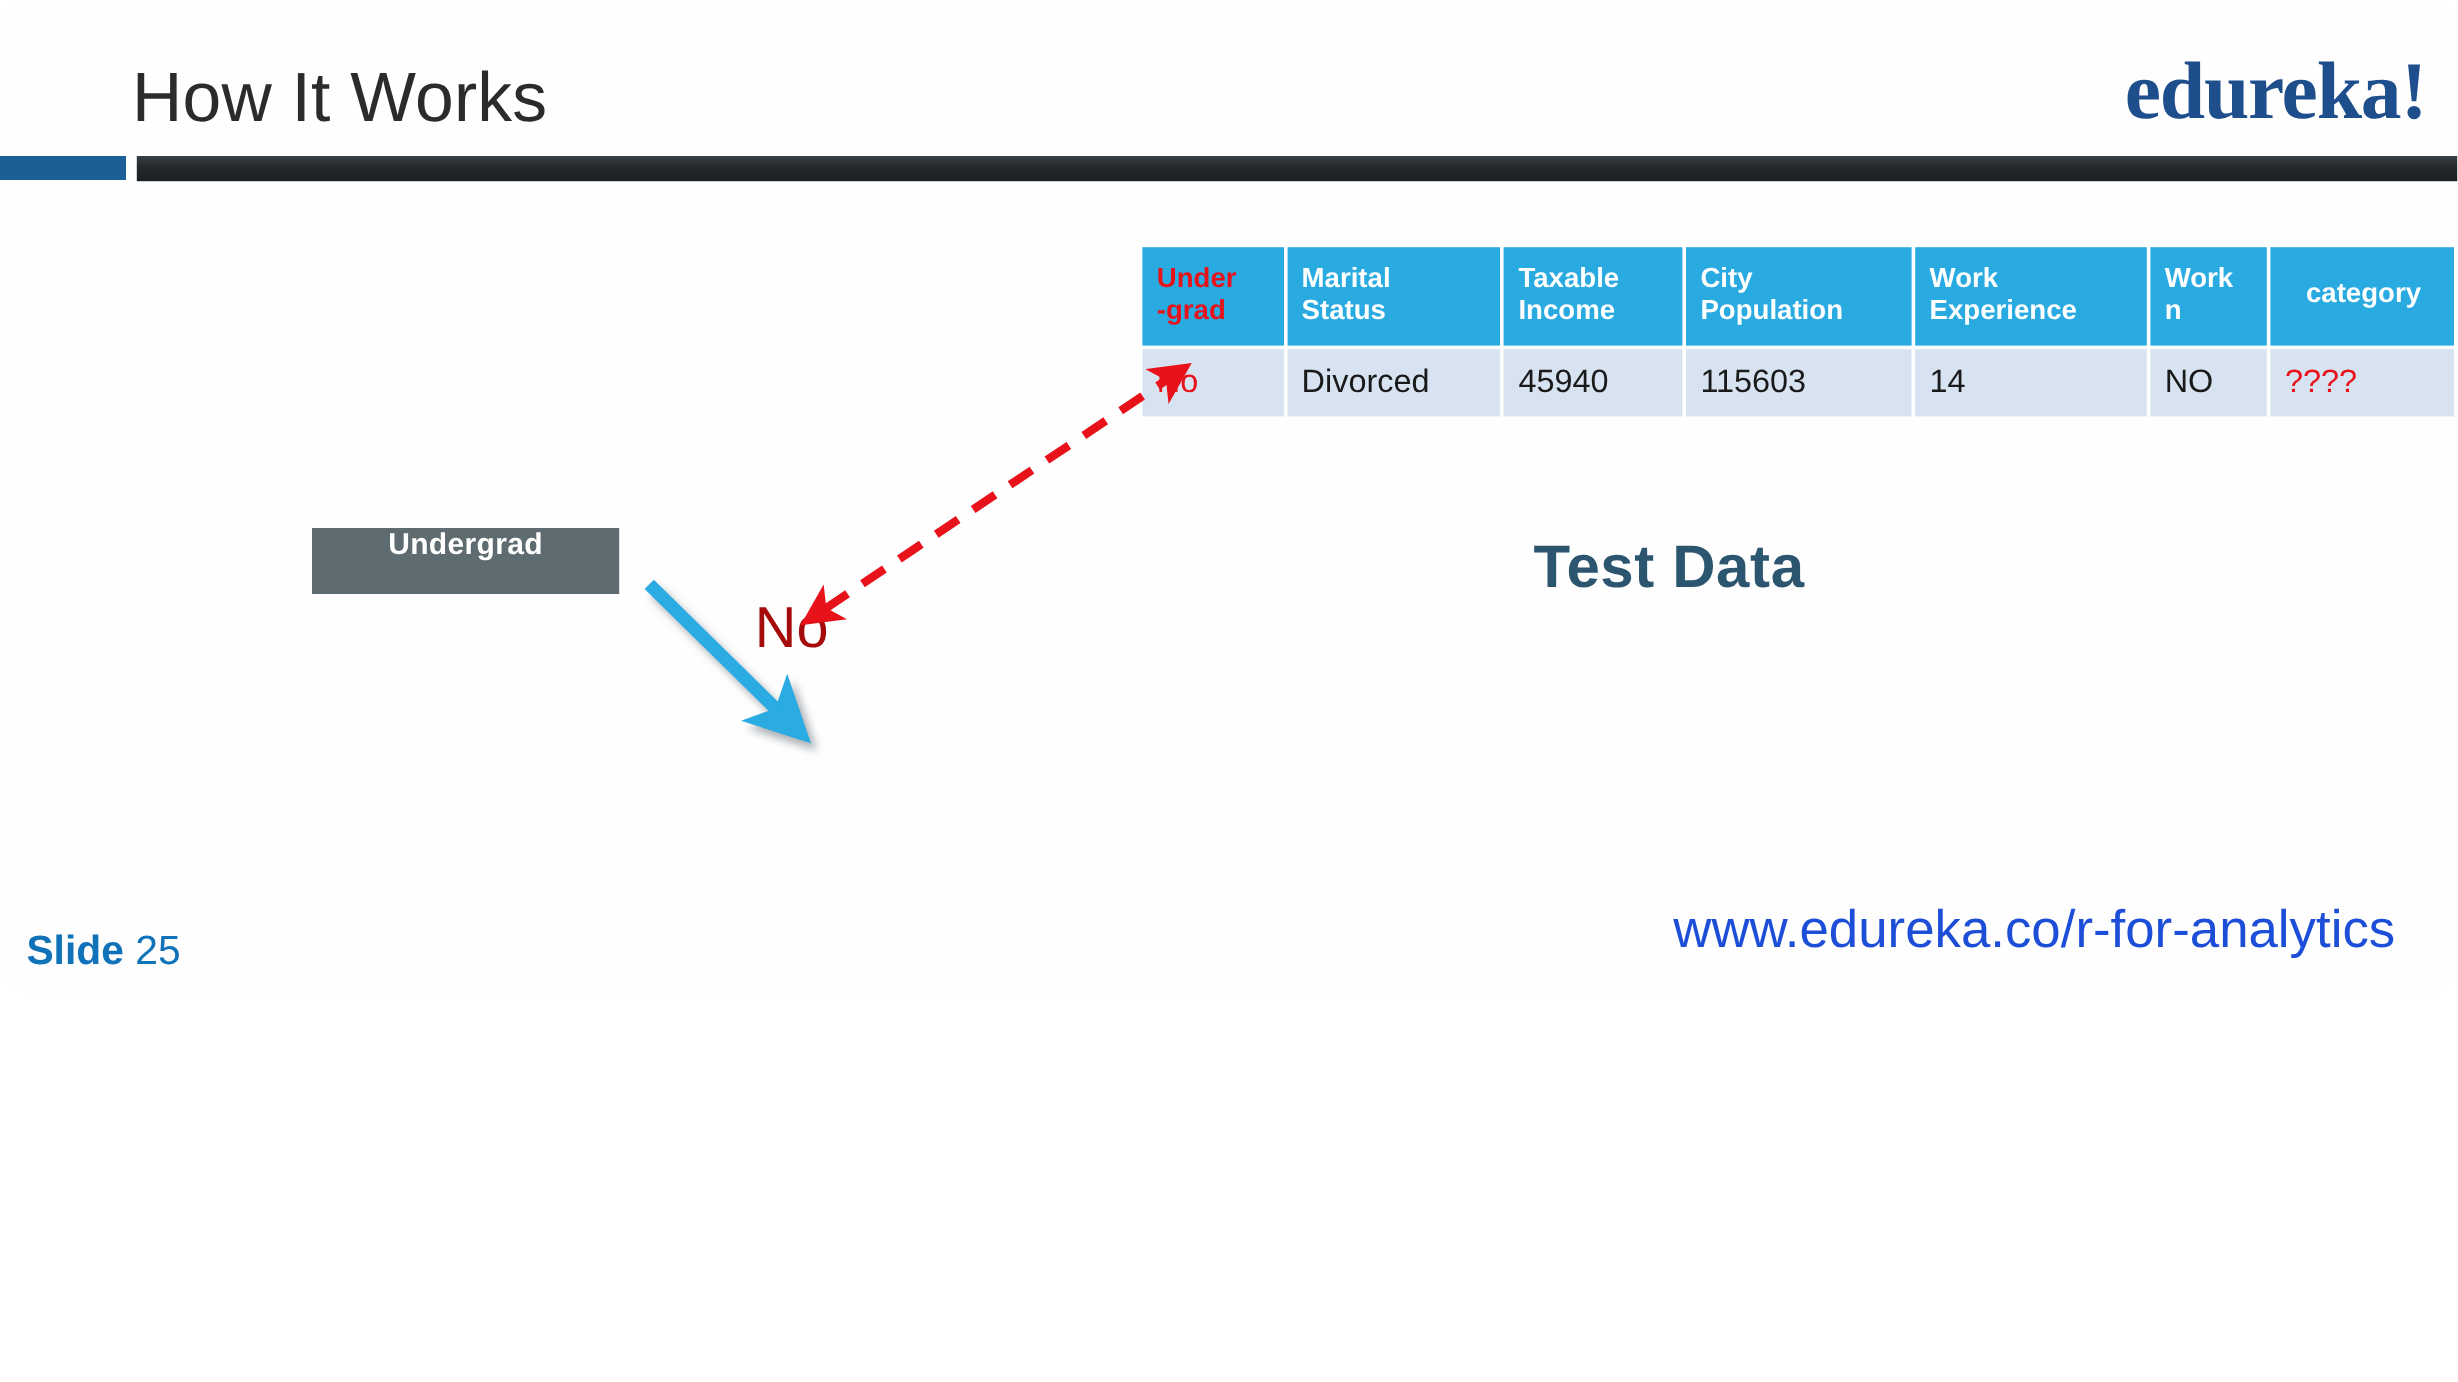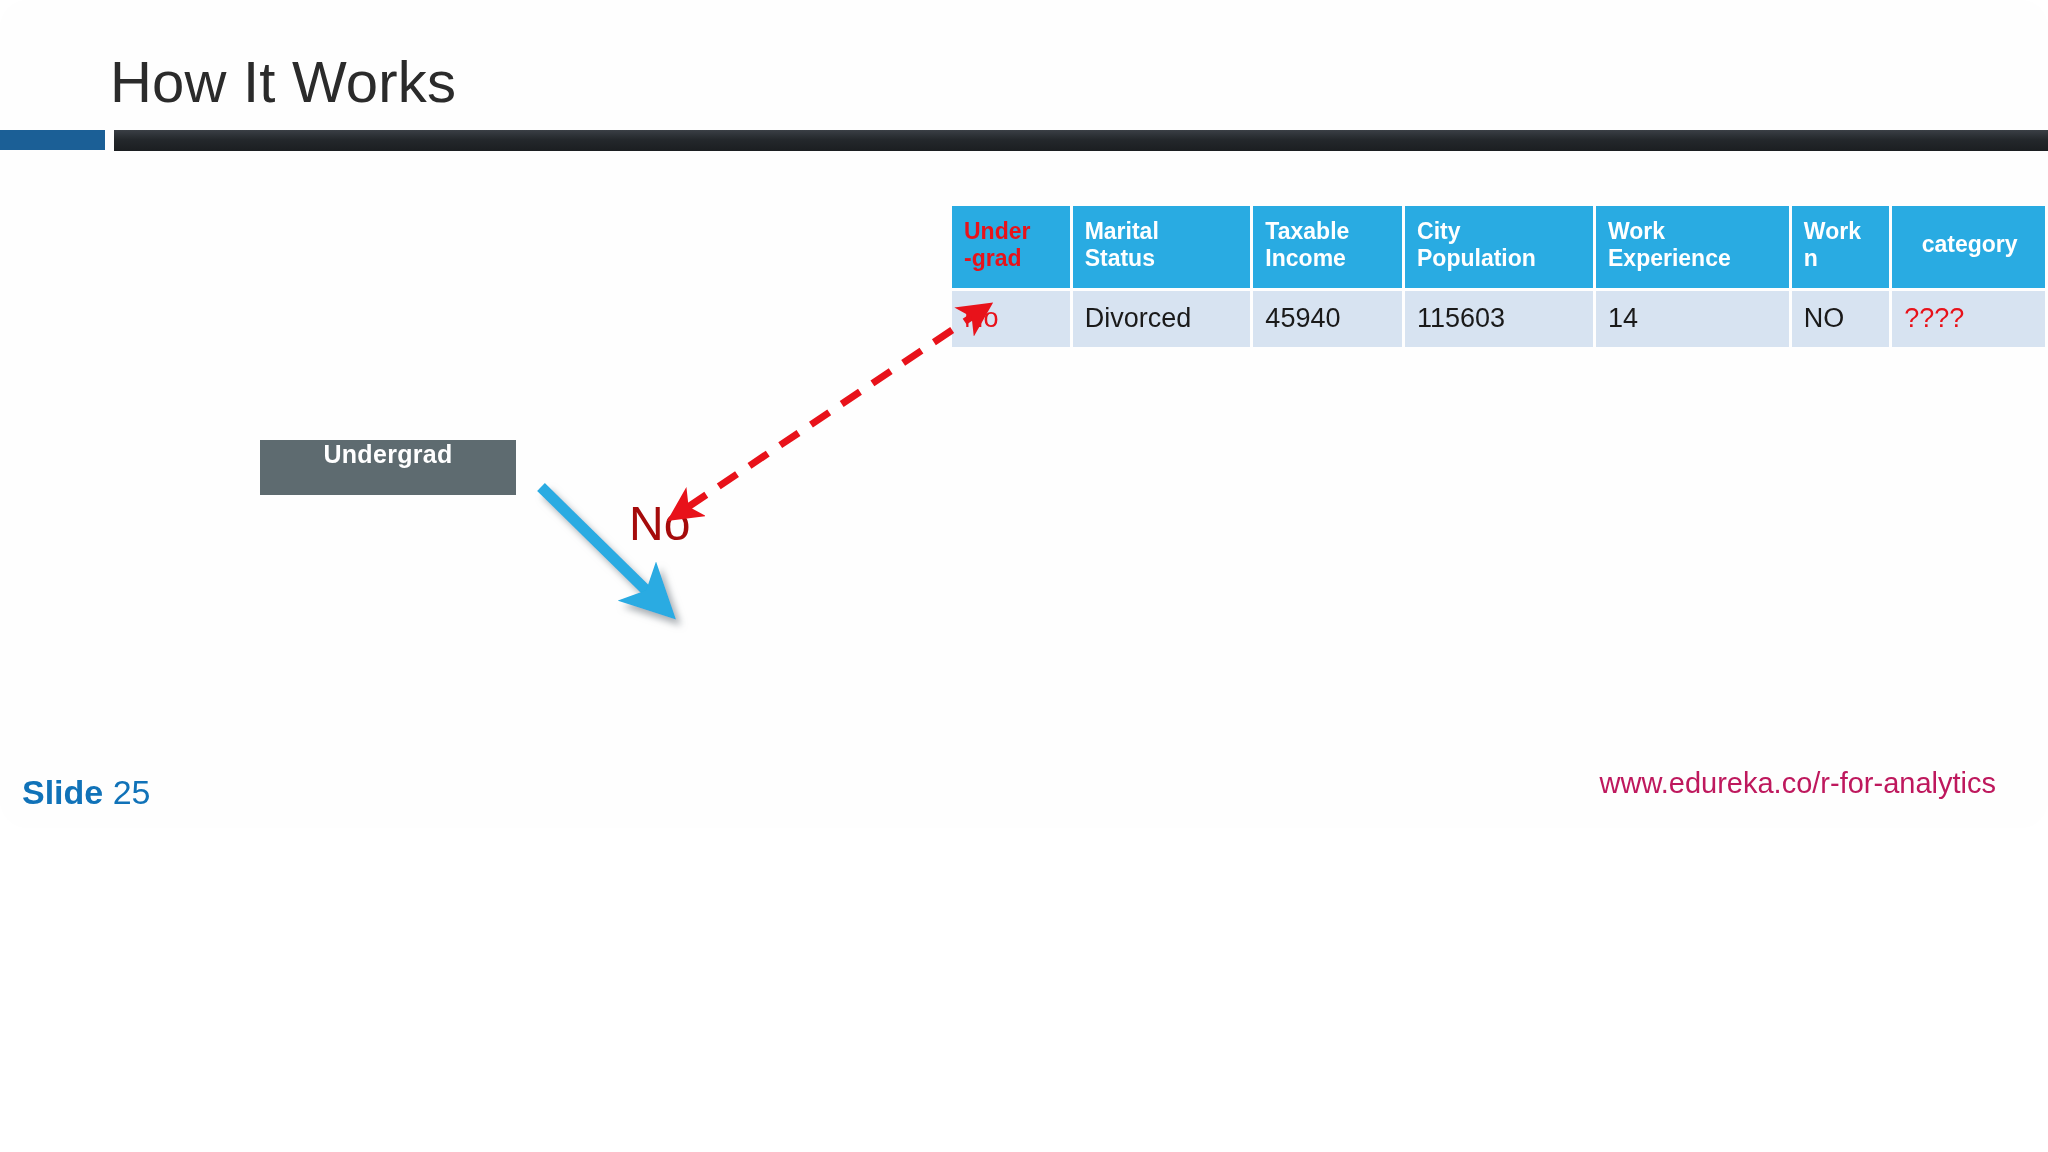--- a/index.html
+++ b/index.html
@@ -165,31 +165,32 @@
   .footer-slide .lbl {
     font-weight: bold;
   }
   .footer-slide .num {
     font-weight: 400;
   }
   .footer-url {
     position: absolute;
     right: 52px;
     bottom: 28px;
-    font-size: 29px;
-    color: #be185d;
+    font-size: 44px;
+    color: #1d4ed8;
     white-space: nowrap;
   }
 </style>
 </head>
 <body>
 
 <div class="slide">
 
   <div class="slide-title">How It Works</div>
+  <div class="logo">edureka!</div>
   <div class="rule-blue"></div>
   <div class="rule-dark"></div>
 
   <table class="data-table">
     <thead>
       <tr>
         <th class="hl" style="width:100px">
           <span>Under</span><br>
           <span>-grad</span>
         </th>
@@ -230,20 +231,21 @@
       </tr>
     </tbody>
   </table>
 
   <div class="node-undergrad">
     <span>Undergrad</span>
   </div>
 
   <div class="label-no">No</div>
 
+  <div class="title-test-data">Test Data</div>
 
   <svg class="arrows" viewBox="0 0 2048 1152">
     <defs>
       <marker id="blue-head" markerWidth="5" markerHeight="5" refX="2.2" refY="2.5" orient="auto" markerUnits="strokeWidth">
         <path d="M0,0 L5,2.5 L0,5 L1.2,2.5 Z" fill="#29abe2"></path>
       </marker>
       <marker id="red-head-end" markerWidth="5" markerHeight="5" refX="3.6" refY="2.5" orient="auto" markerUnits="strokeWidth">
         <path d="M0,0 L5,2.5 L0,5 L1.3,2.5 Z" fill="#e8121a"></path>
       </marker>
       <marker id="red-head-start" markerWidth="5" markerHeight="5" refX="1.4" refY="2.5" orient="auto-start-reverse" markerUnits="strokeWidth">

